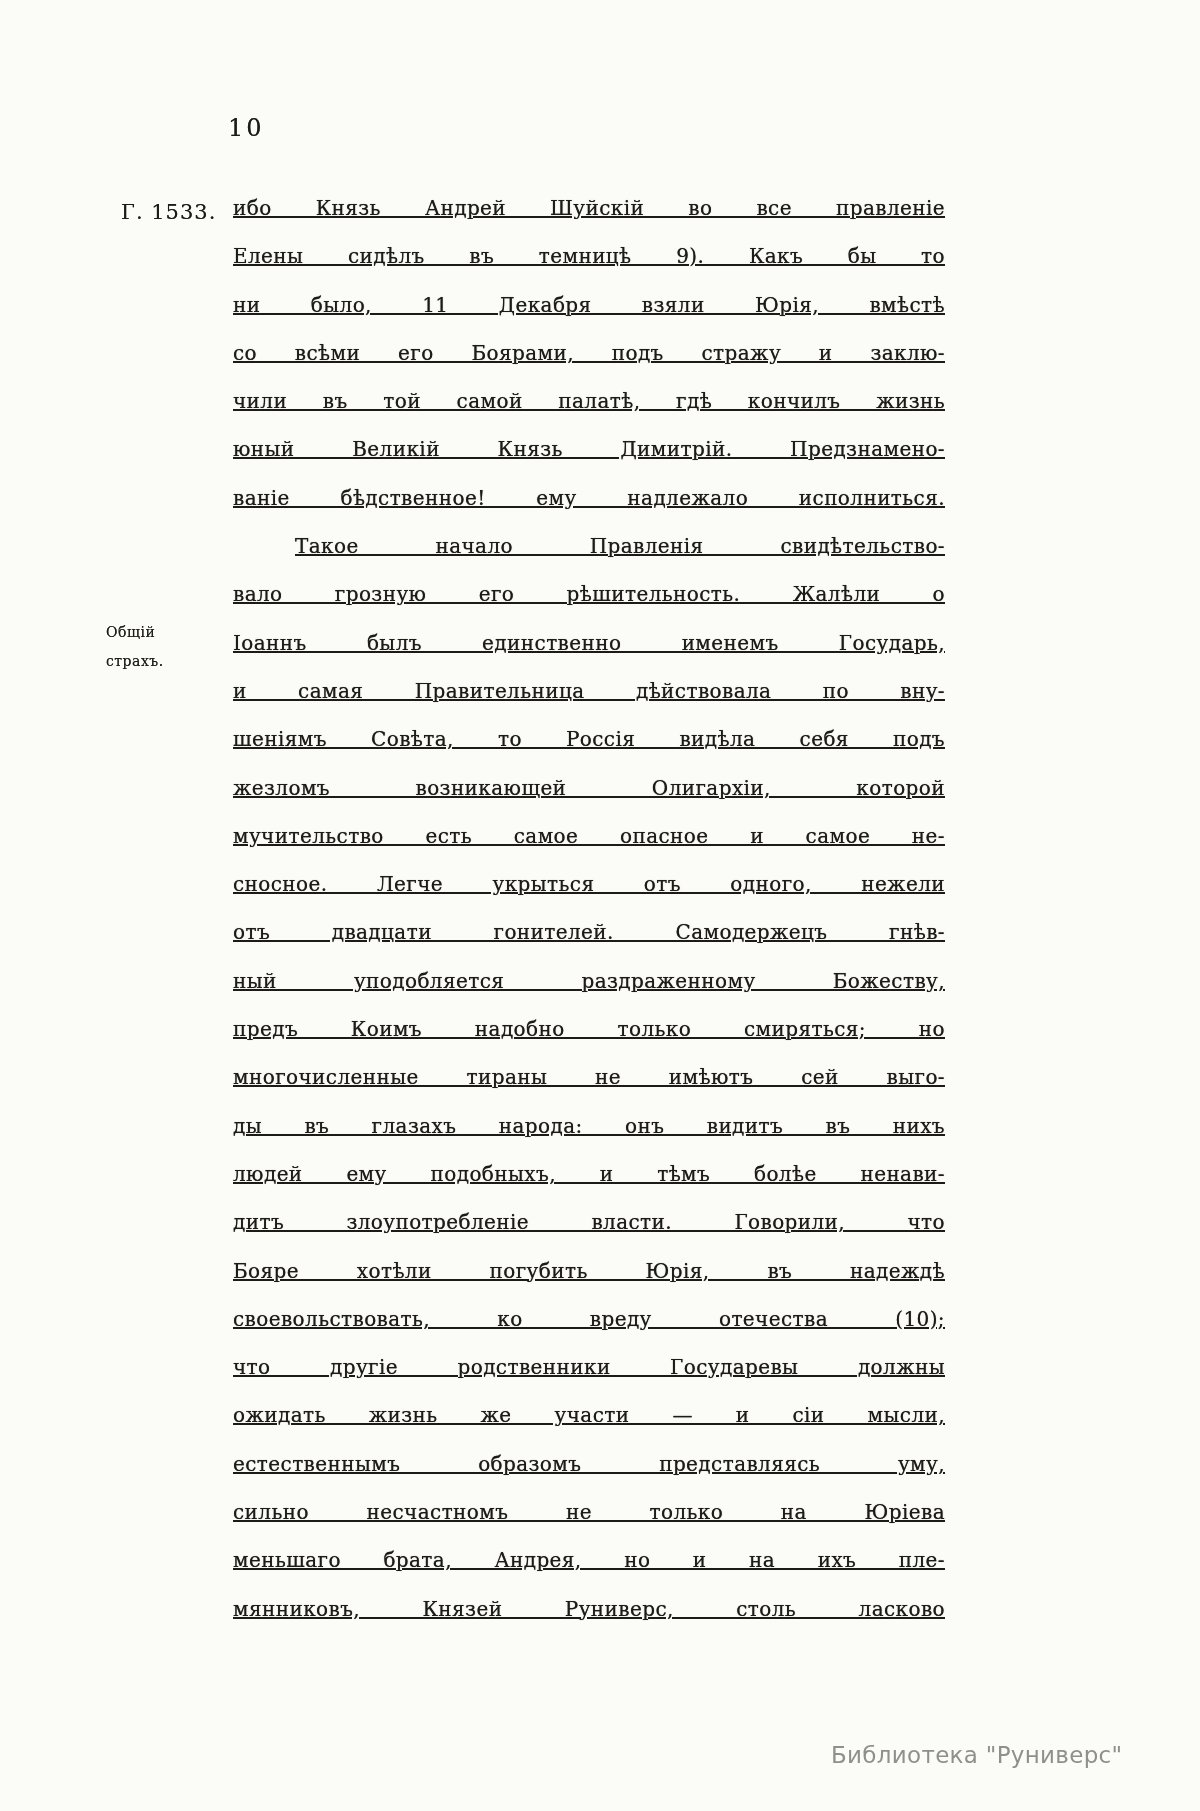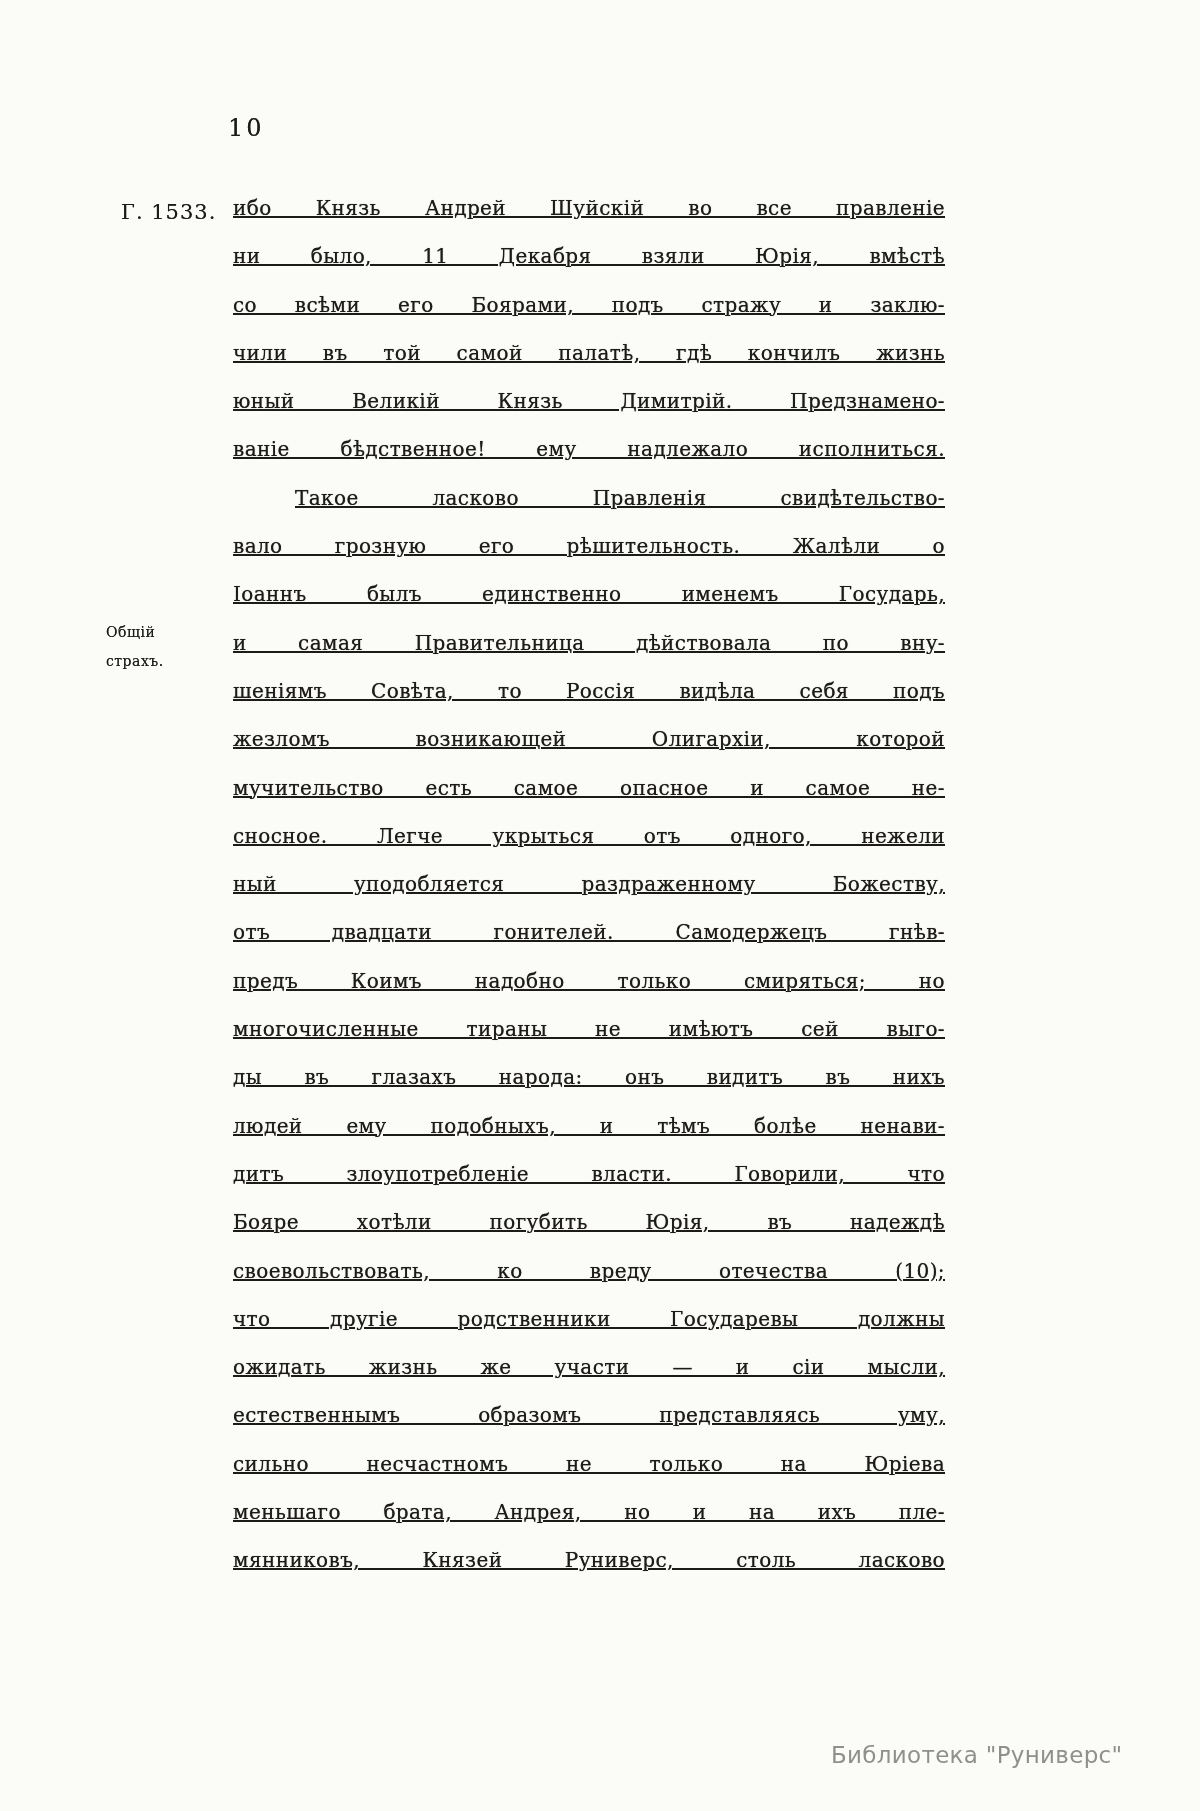--- a/index.html
+++ b/index.html
@@ -54,35 +54,36 @@
 
 <div class="margin-year">Г. 1533.</div>
 
 <div class="side-note">
   <div>Общій</div>
   <div>страхъ.</div>
 </div>
 
 <div class="text-block">
     <div class="tline">ибо Князь Андрей Шуйскій во все правленіе</div>
+    <div class="tline">Елены сидѣлъ въ темницѣ 9). Какъ бы то</div>
     <div class="tline">ни было, 11 Декабря взяли Юрія, вмѣстѣ</div>
     <div class="tline">со всѣми его Боярами, подъ стражу и заклю-</div>
     <div class="tline">чили въ той самой палатѣ, гдѣ кончилъ жизнь</div>
     <div class="tline">юный Великій Князь Димитрій. Предзнамено-</div>
     <div class="tline">ваніе бѣдственное! ему надлежало исполниться.</div>
-    <div class="tline indent">Такое ласково Правленія свидѣтельство-</div>
+    <div class="tline indent">Такое начало Правленія свидѣтельство-</div>
     <div class="tline">вало грозную его рѣшительность. Жалѣли о</div>
     <div class="tline">Іоаннъ былъ единственно именемъ Государь,</div>
     <div class="tline">и самая Правительница дѣйствовала по вну-</div>
     <div class="tline">шеніямъ Совѣта, то Россія видѣла себя подъ</div>
     <div class="tline">жезломъ возникающей Олигархіи, которой</div>
     <div class="tline">мучительство есть самое опасное и самое не-</div>
     <div class="tline">сносное. Легче укрыться отъ одного, нежели</div>
+    <div class="tline">отъ двадцати гонителей. Самодержецъ гнѣв-</div>
     <div class="tline">ный уподобляется раздраженному Божеству,</div>
-    <div class="tline">отъ двадцати гонителей. Самодержецъ гнѣв-</div>
     <div class="tline">предъ Коимъ надобно только смиряться; но</div>
     <div class="tline">многочисленные тираны не имѣютъ сей выго-</div>
     <div class="tline">ды въ глазахъ народа: онъ видитъ въ нихъ</div>
     <div class="tline">людей ему подобныхъ, и тѣмъ болѣе ненави-</div>
     <div class="tline">дитъ злоупотребленіе власти. Говорили, что</div>
     <div class="tline">Бояре хотѣли погубить Юрія, въ надеждѣ</div>
     <div class="tline">своевольствовать, ко вреду отечества (10);</div>
     <div class="tline">что другіе родственники Государевы должны</div>
     <div class="tline">ожидать жизнь же участи — и сіи мысли,</div>
     <div class="tline">естественнымъ образомъ представляясь уму,</div>

